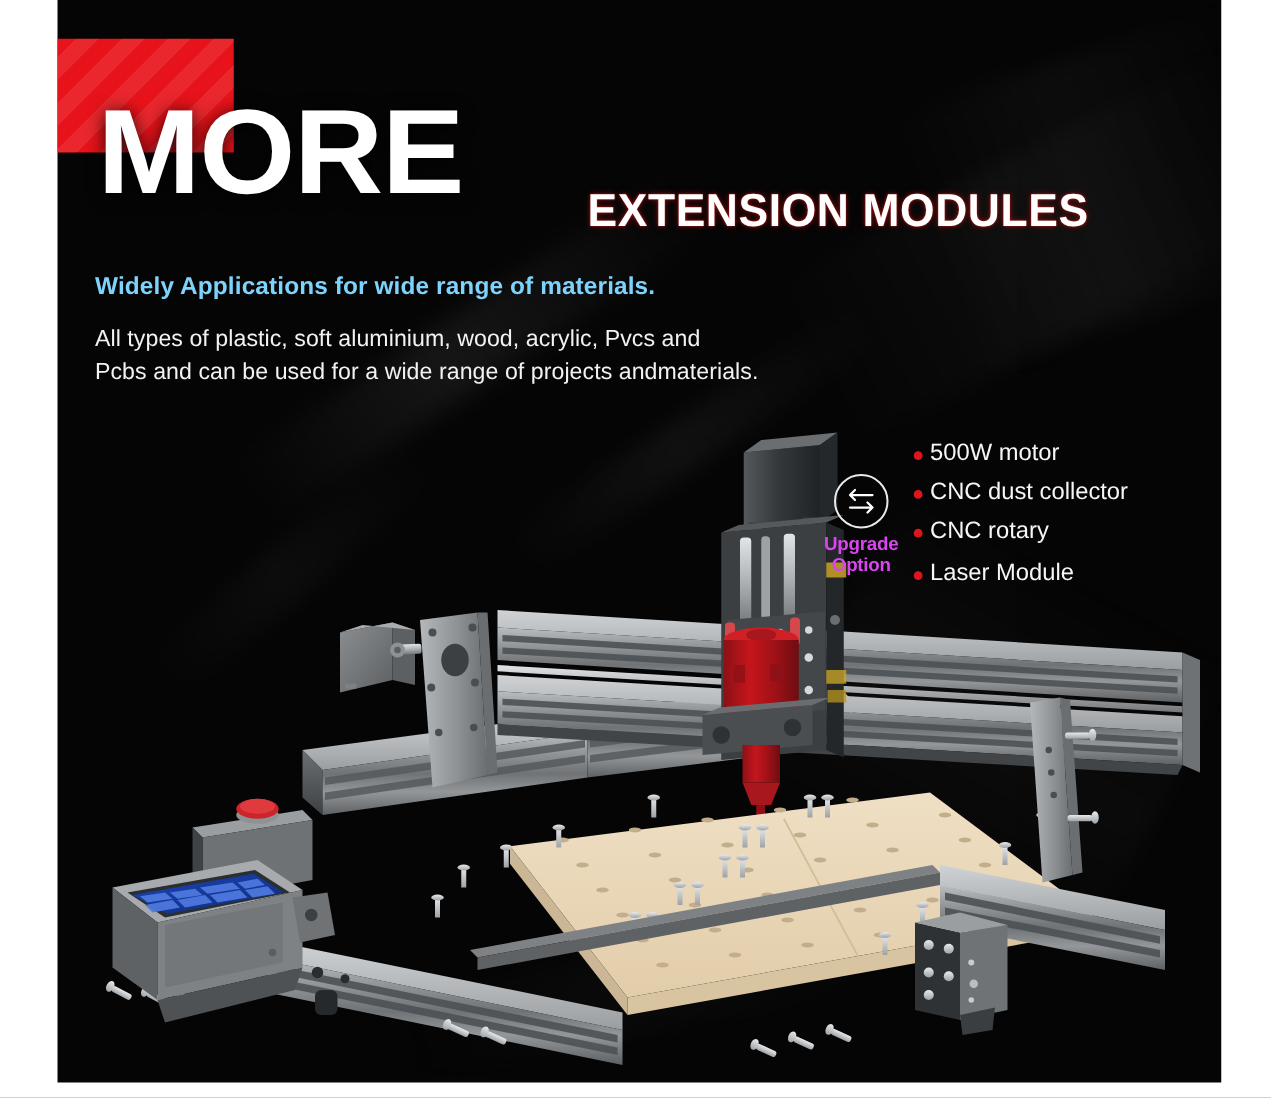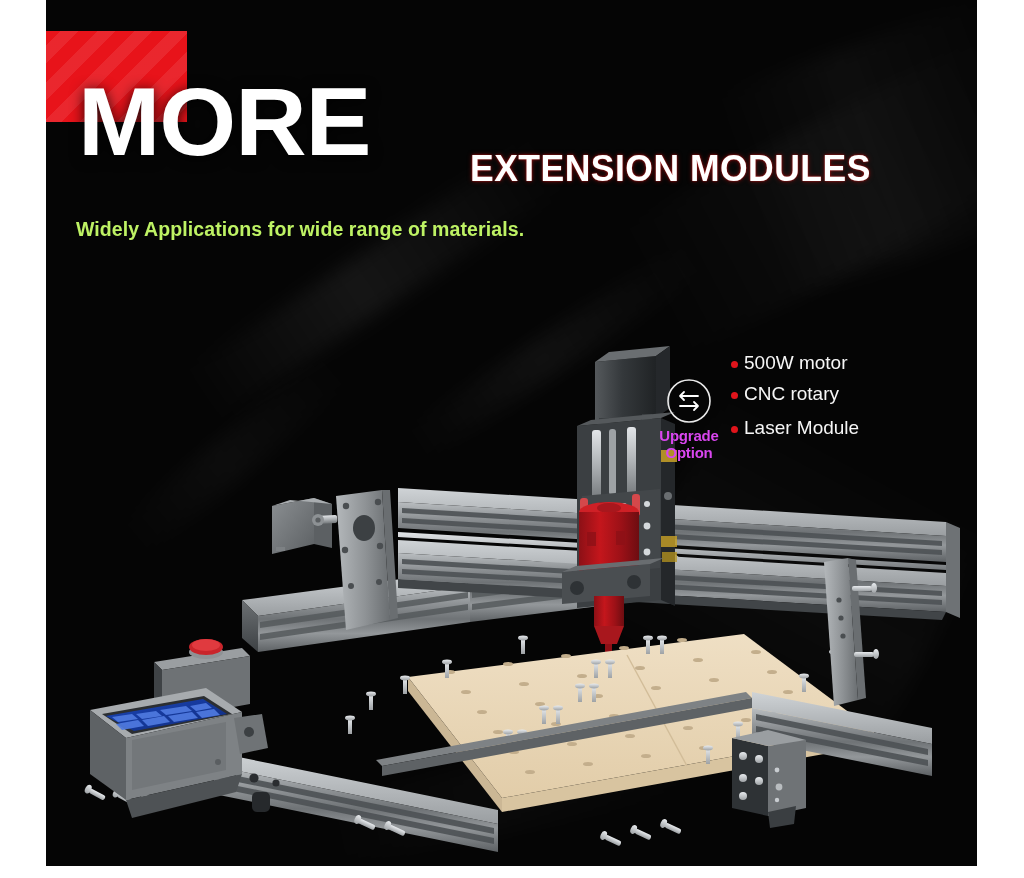--- a/index.html
+++ b/index.html
@@ -53,21 +53,21 @@
   #subhead {
     position: absolute; left: 424px; top: 148px;
     font-size: 37px; font-weight: 700; color: #fff;
     letter-spacing: .5px; transform: scaleX(.96); transform-origin: left top;
     text-shadow: 0 0 2px rgba(190,20,20,.95), 0 0 5px rgba(150,15,15,.7);
   }
 
   
   #tagline {
     position: absolute; left: 30px; top: 218px;
-    font-size: 19.5px; font-weight: 700; color: #bef264; letter-spacing: .1px;
+    font-size: 19.5px; font-weight: 700; color: #7dd3fc; letter-spacing: .1px;
   }
   #desc {
     position: absolute; left: 30px; top: 258px;
     font-size: 18.5px; font-weight: 400; color: #f2f2f2;
     line-height: 1.42; letter-spacing: .05px;
   }
 
   
   #upgrade { position: absolute; left: 595px; top: 378px; width: 96px; text-align: center; }
   #upgrade .ring { width: 46px; height: 46px; margin: 0 auto; }
@@ -106,20 +106,24 @@
     <div class="smoke s7"></div>
 
     <div id="red-block">
       <div class="stripes"></div>
     </div>
 
     <div id="headline">MORE</div>
     <div id="subhead">EXTENSION MODULES</div>
 
     <div id="tagline">Widely Applications for wide range of materials.</div>
+    <div id="desc">
+      <div>All types of plastic, soft aluminium, wood, acrylic, Pvcs and</div>
+      <div>Pcbs and can be used for a wide range of projects andmaterials.</div>
+    </div>
 
     <div id="machine">
       <svg width="931" height="578" viewBox="0 0 931 578" xmlns="http://www.w3.org/2000/svg">
         <defs>
           <linearGradient id="alu" x1="0" y1="0" x2="0" y2="1">
             <stop offset="0" stop-color="#b9bdc0"></stop>
             <stop offset=".28" stop-color="#8d9194"></stop>
             <stop offset=".5" stop-color="#6f7376"></stop>
             <stop offset=".72" stop-color="#93979a"></stop>
             <stop offset="1" stop-color="#5d6164"></stop>
@@ -517,20 +521,24 @@
       </div>
     </div>
 
     <ul id="features">
       <li>
         <span class="dot"></span>
         <span class="lbl">500W motor</span>
       </li>
       <li>
         <span class="dot"></span>
+        <span class="lbl">CNC dust collector</span>
+      </li>
+      <li>
+        <span class="dot"></span>
         <span class="lbl">CNC rotary</span>
       </li>
       <li>
         <span class="dot"></span>
         <span class="lbl">Laser Module</span>
       </li>
     </ul>
 
   </div>
 </div>

